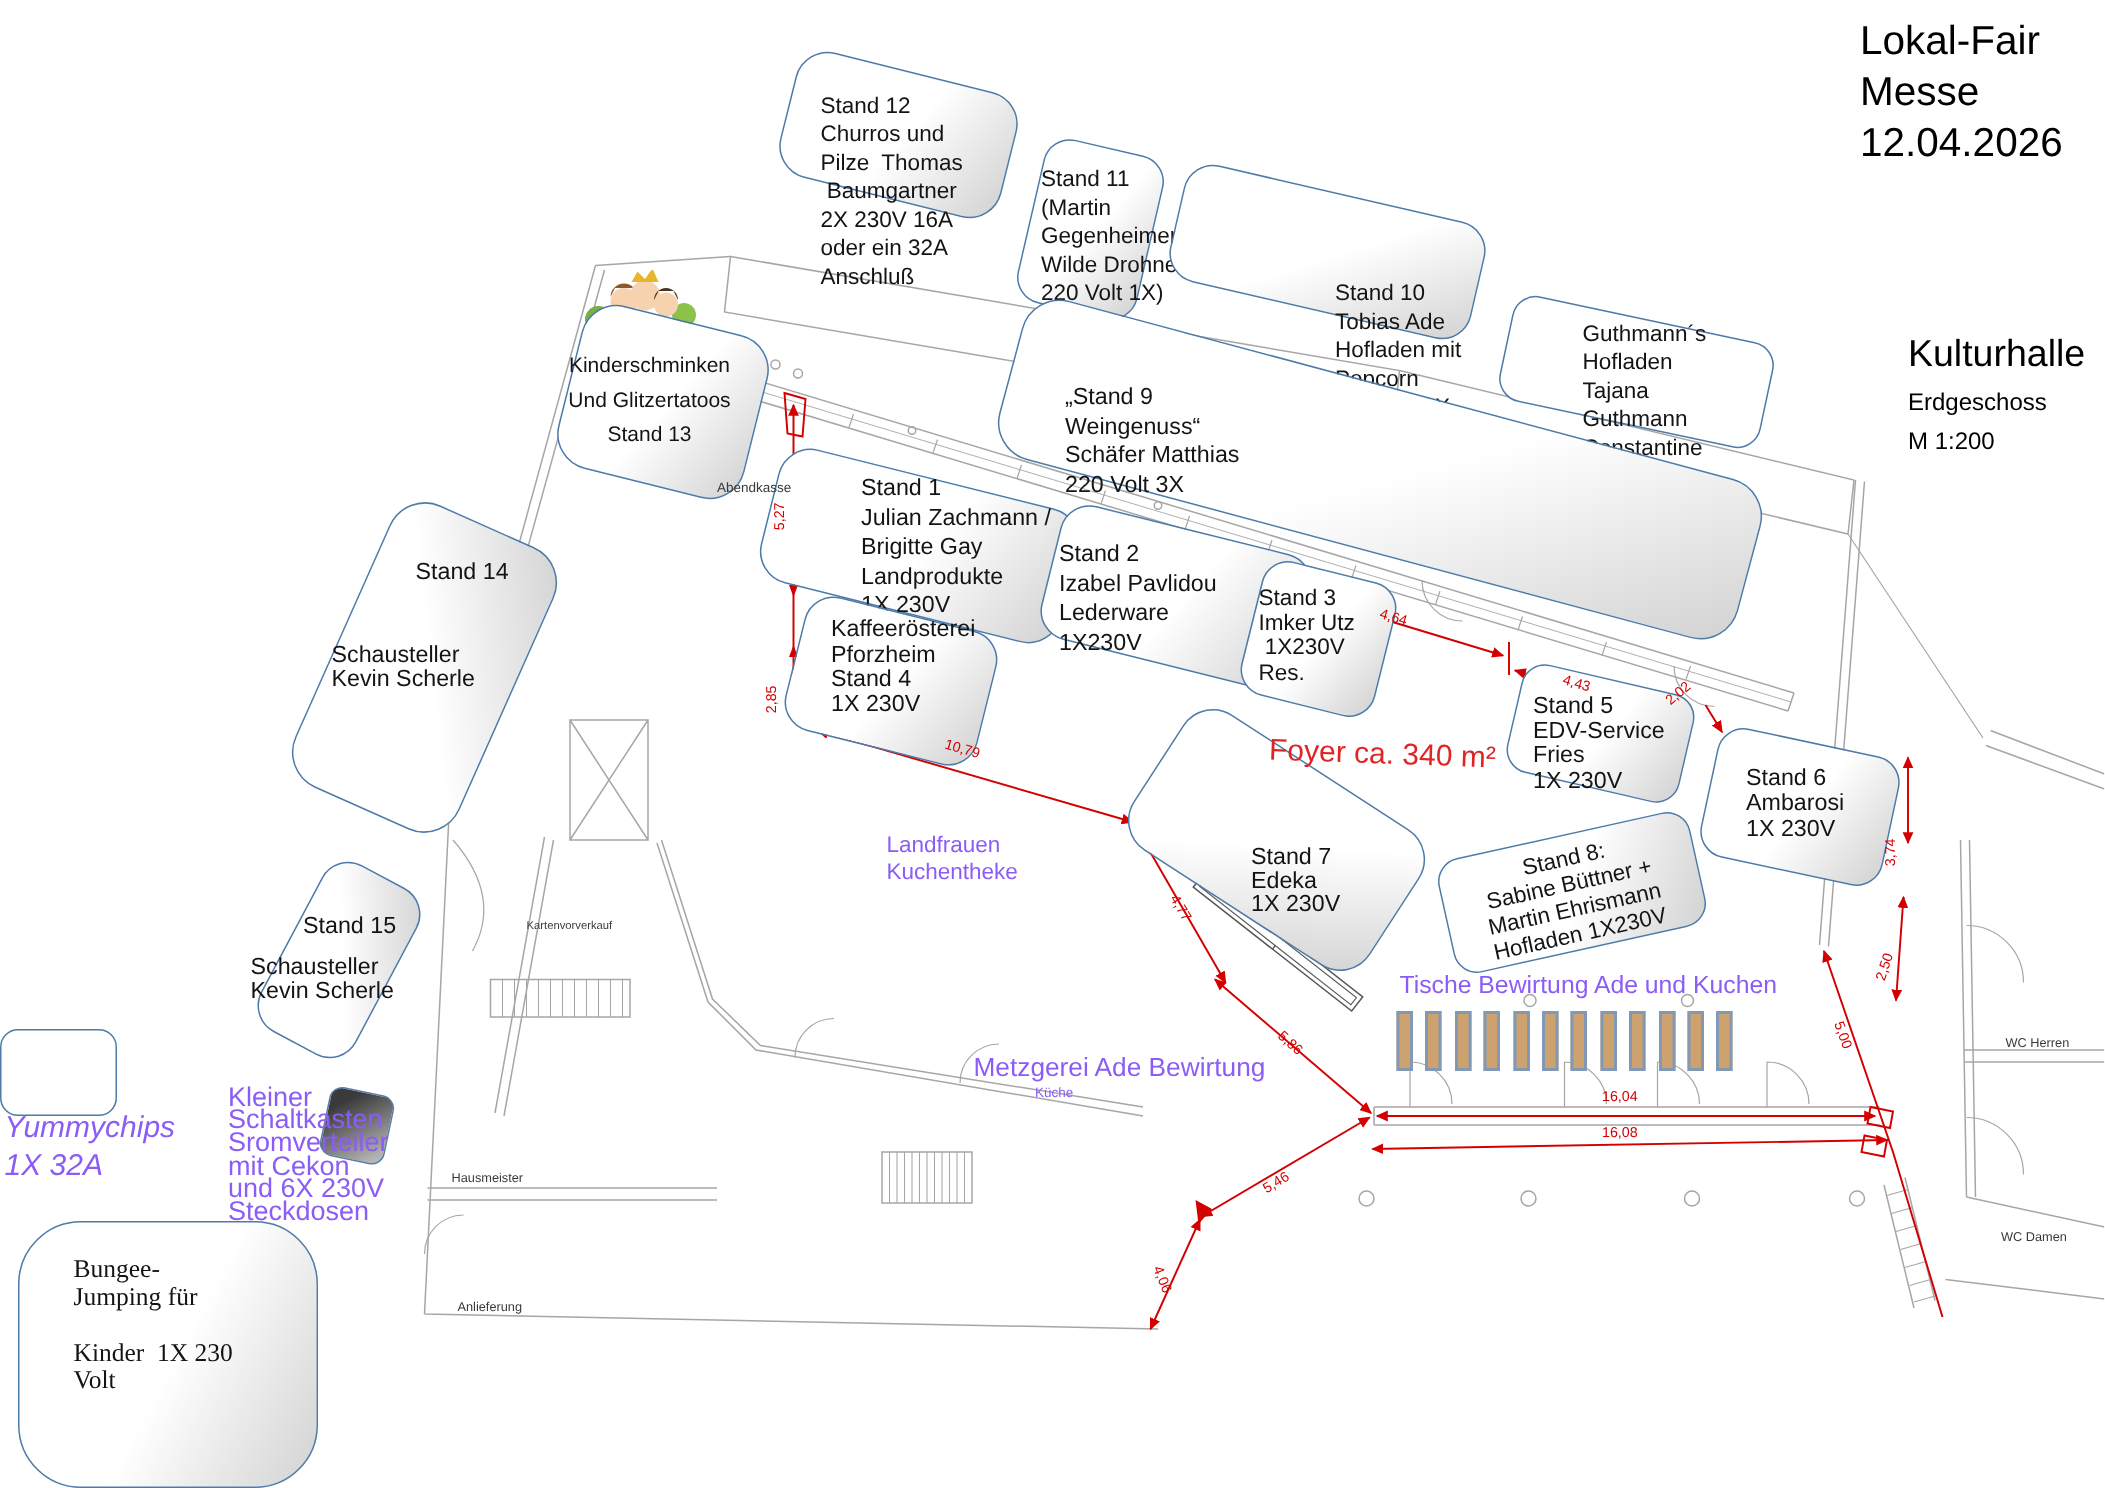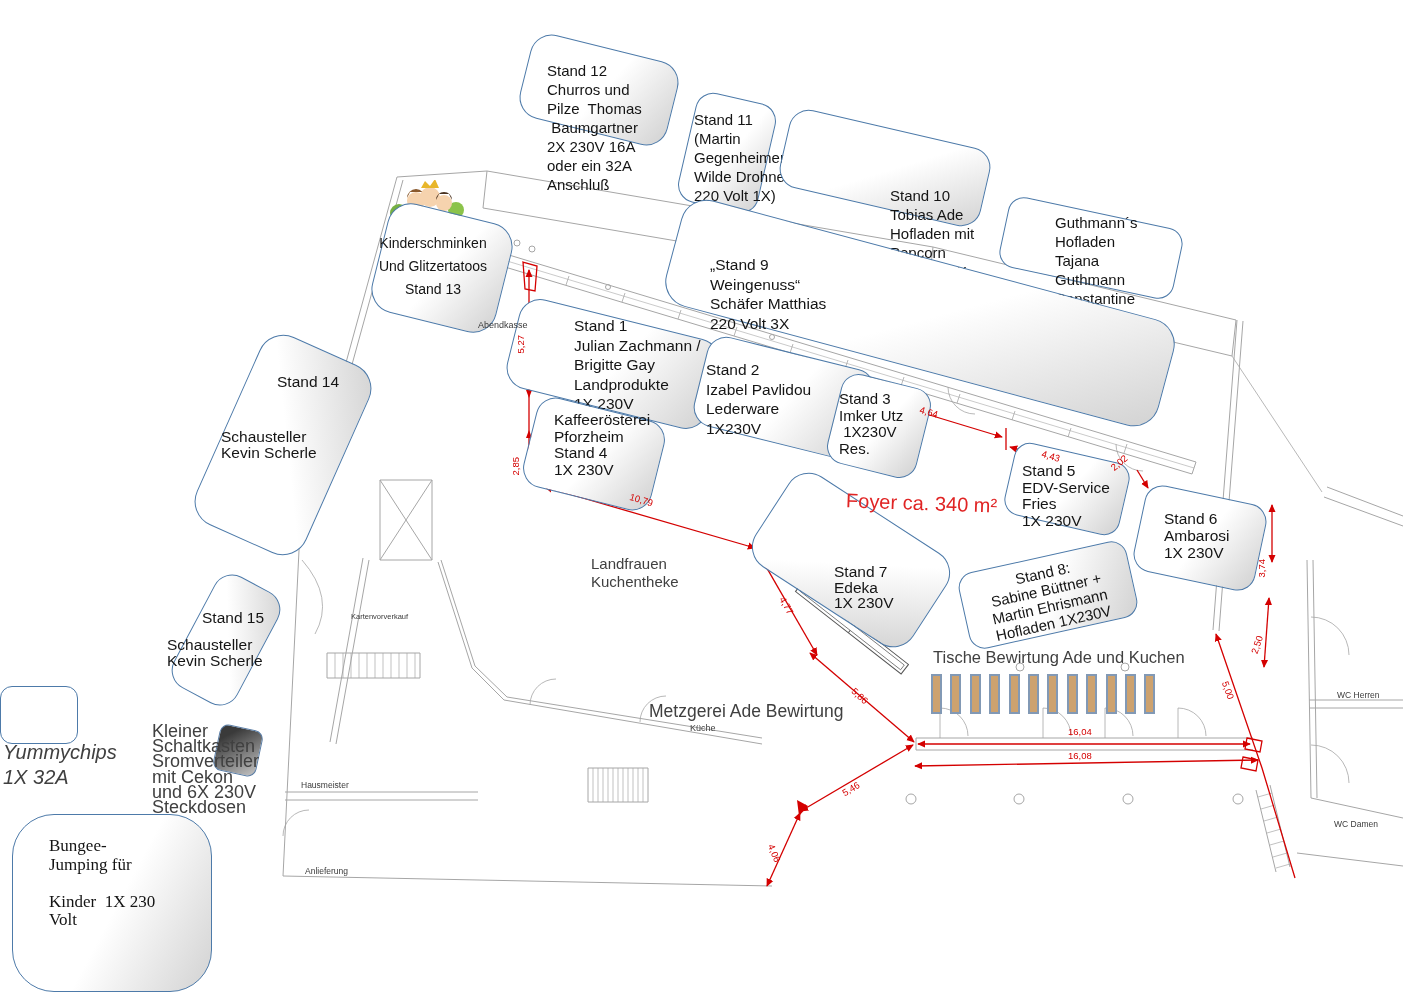--- a/index.html
+++ b/index.html
@@ -2,21 +2,21 @@
 <html><head>
 <meta charset="utf-8">
 <style>
   html,body{margin:0;padding:0;background:#fff;font-family:"Liberation Sans",sans-serif;}
   #canvas{position:relative;width:1403px;height:992px;overflow:hidden;background:#fff;}
   #plan-svg,#logo-svg,#chips-svg{position:absolute;}
   #plan-svg{left:0;top:0;}
   .cshape{position:absolute;border:1.5px solid #4d7aa9;box-sizing:border-box;}
   .ctext{position:absolute;white-space:pre;color:#141414;}
   .dim{position:absolute;color:#d40000;font-size:9.5px;transform-origin:0 50%;white-space:pre;}
-  .alabel{position:absolute;white-space:pre;color:#404040;}
+  .alabel{position:absolute;white-space:pre;color:#8b5cf6;}
   .rlabel{position:absolute;color:#3a3a3a;white-space:pre;margin-top:24px;}
   .tbl{position:absolute;width:11px;height:40px;background:#cda26f;border:2px solid #8299b5;box-sizing:border-box;}
   .title-block{position:absolute;left:1240px;top:10px;font-size:27px;line-height:34px;color:#000;}
   .venue-block{position:absolute;left:1272px;top:222px;color:#000;}
   .venue-name{font-size:25px;}
   .venue-floor{font-size:16px;margin-top:9px;}
   .venue-scale{font-size:16px;margin-top:8px;}
   #schaltkasten-symbol{position:absolute;left:216px;top:727px;width:42px;height:45px;border-radius:9px;
      background:linear-gradient(140deg,#3a3a3a 20%,#c4c4c4 100%);border:1.5px solid #5a7da5;transform:rotate(12deg);}
 </style>
@@ -138,20 +138,30 @@
     <path d="M45,5 C50,19 49,35 44,48" stroke="#e5a93c" stroke-width="4" fill="none"></path>
     <path d="M22,8 l4,5 4,-5 4,5 4,-5" stroke="#e8c23a" stroke-width="2" fill="none"></path>
     <rect x="19" y="17" width="21" height="23" rx="3" fill="#a8322c"></rect>
     <rect x="21" y="21" width="17" height="6" fill="#e8c23a"></rect>
     <rect x="21" y="30" width="17" height="3" fill="#e0d8cf"></rect>
     <rect x="21" y="35" width="17" height="3" fill="#e0d8cf"></rect>
   </svg>
 
   <div id="schaltkasten-symbol"></div>
 
+  <div class="title-block">
+    <div>Lokal-Fair</div>
+    <div>Messe</div>
+    <div>12.04.2026</div>
+  </div>
+  <div class="venue-block">
+    <div class="venue-name">Kulturhalle</div>
+    <div class="venue-floor">Erdgeschoss</div>
+    <div class="venue-scale">M 1:200</div>
+  </div>
 
   <div id="plan">
       <div class="cshape" style="left: 523px; top: 47px; width: 152px; height: 86px; border-radius: 22px; transform: rotate(14deg); background: linear-gradient(118deg, rgb(255, 255, 255) 52%, rgb(210, 210, 210) 100%);"></div>
       <div class="ctext" style="left: 547px; top: 61px; font-size: 15px; line-height: 19px;">Stand 12
 Churros und
 Pilze  Thomas
  Baumgartner
 2X 230V 16A
 oder ein 32A
 Anschluß</div>

